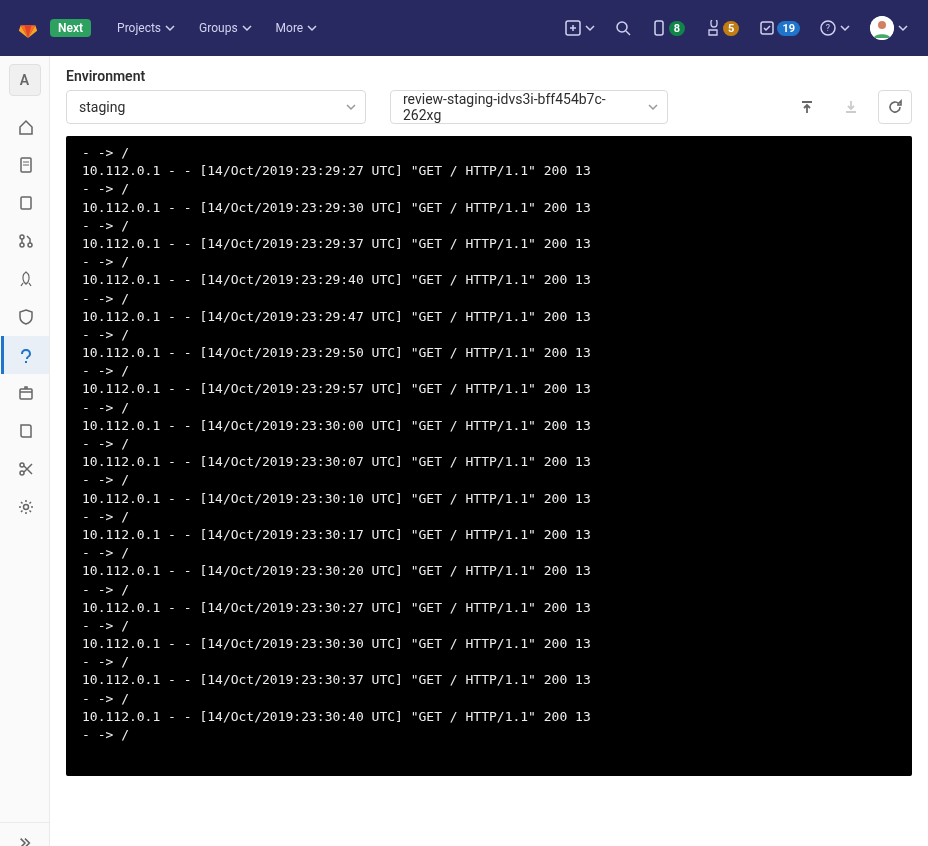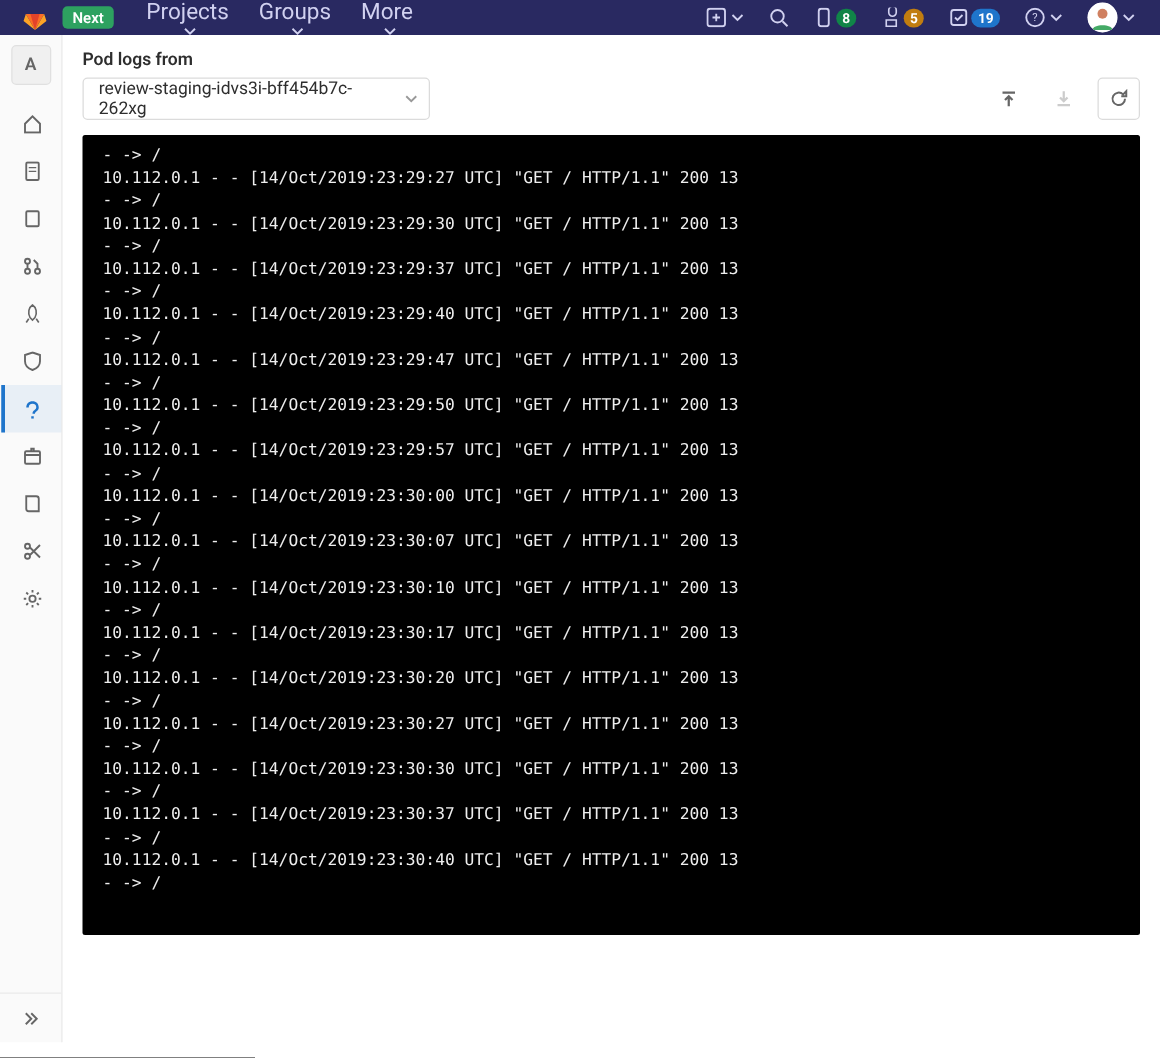--- a/index.html
+++ b/index.html
@@ -1,23 +1,23 @@
 <!DOCTYPE html>
 <html><head>
 <meta charset="utf-8">
 <style>
   * { box-sizing: border-box; margin: 0; padding: 0; }
   body { font-family: -apple-system, BlinkMacSystemFont, "Segoe UI", Roboto, sans-serif; font-size: 14px; color: #2e2e2e; background: #fff; }
   
   
-  .navbar { background: #292961; height: 28px; display: flex; align-items: center; padding: 0 16px; color: #fff; }
+  .navbar { background: #292961; height: 56px; display: flex; align-items: center; padding: 0 16px; color: #fff; }
   .logo { width: 24px; height: 24px; display: flex; align-items: center; justify-content: center; }
   .next-badge { background: #2da160; color: #fff; font-size: 12px; font-weight: 600; padding: 2px 8px; border-radius: 4px; margin-left: 10px; }
   .nav-left { display: flex; align-items: center; margin-left: 16px; gap: 4px; }
-  .nav-item { display: flex; align-items: center; padding: 6px 10px; cursor: pointer; font-size: 18px; color: #d1d1f0; border-radius: 4px; flex-direction: column; }
+  .nav-item { display: flex; align-items: center; padding: 6px 10px; cursor: pointer; font-size: 12px; color: #d1d1f0; border-radius: 4px; }
   .nav-right { margin-left: auto; display: flex; align-items: center; gap: 12px; }
   .nav-icon-btn { display: flex; align-items: center; color: #d1d1f0; cursor: pointer; padding: 4px; }
   .badge-count { font-size: 11px; font-weight: 700; padding: 1px 5px; border-radius: 8px; margin-left: 2px; }
   .badge-green { background: #108548; color: #fff; }
   .badge-orange { background: #c17d10; color: #fff; }
   .badge-blue { background: #1f75cb; color: #fff; }
   .avatar { width: 24px; height: 24px; border-radius: 50%; background: #fff; display: flex; align-items: center; justify-content: center; overflow: hidden; }
   .chevron { margin-left: 4px; }
   
   
@@ -209,21 +209,31 @@
     <div class="sidebar-expand">
       <svg width="14" height="14" viewBox="0 0 16 16">
           <path d="M3 3l5 5-5 5M8 3l5 5-5 5" fill="none" stroke="currentColor" stroke-width="1.8"></path>
         </svg>
     </div>
   </div>
 
   <div class="main">
     <div class="controls">
       <div class="control-group">
-        <span class="control-label">Pod logs from</span>
+        <span class="control-label">Environment</span>
+        <div class="select-wrap">
+          <div class="select-input env-select">
+            <span>staging</span>
+          </div>
+          <svg class="select-chevron" width="10" height="10" viewBox="0 0 10 10">
+              <path d="M1 3l4 4 4-4" stroke="currentColor" fill="none" stroke-width="1.5"></path>
+            </svg>
+        </div>
+      </div>
+      <div class="control-group">
         <div class="select-wrap">
           <div class="select-input pod-select">
             <span>review-staging-idvs3i-bff454b7c-262xg</span>
           </div>
           <svg class="select-chevron" width="10" height="10" viewBox="0 0 10 10">
               <path d="M1 3l4 4 4-4" stroke="currentColor" fill="none" stroke-width="1.5"></path>
             </svg>
         </div>
       </div>
       <div class="control-actions">

